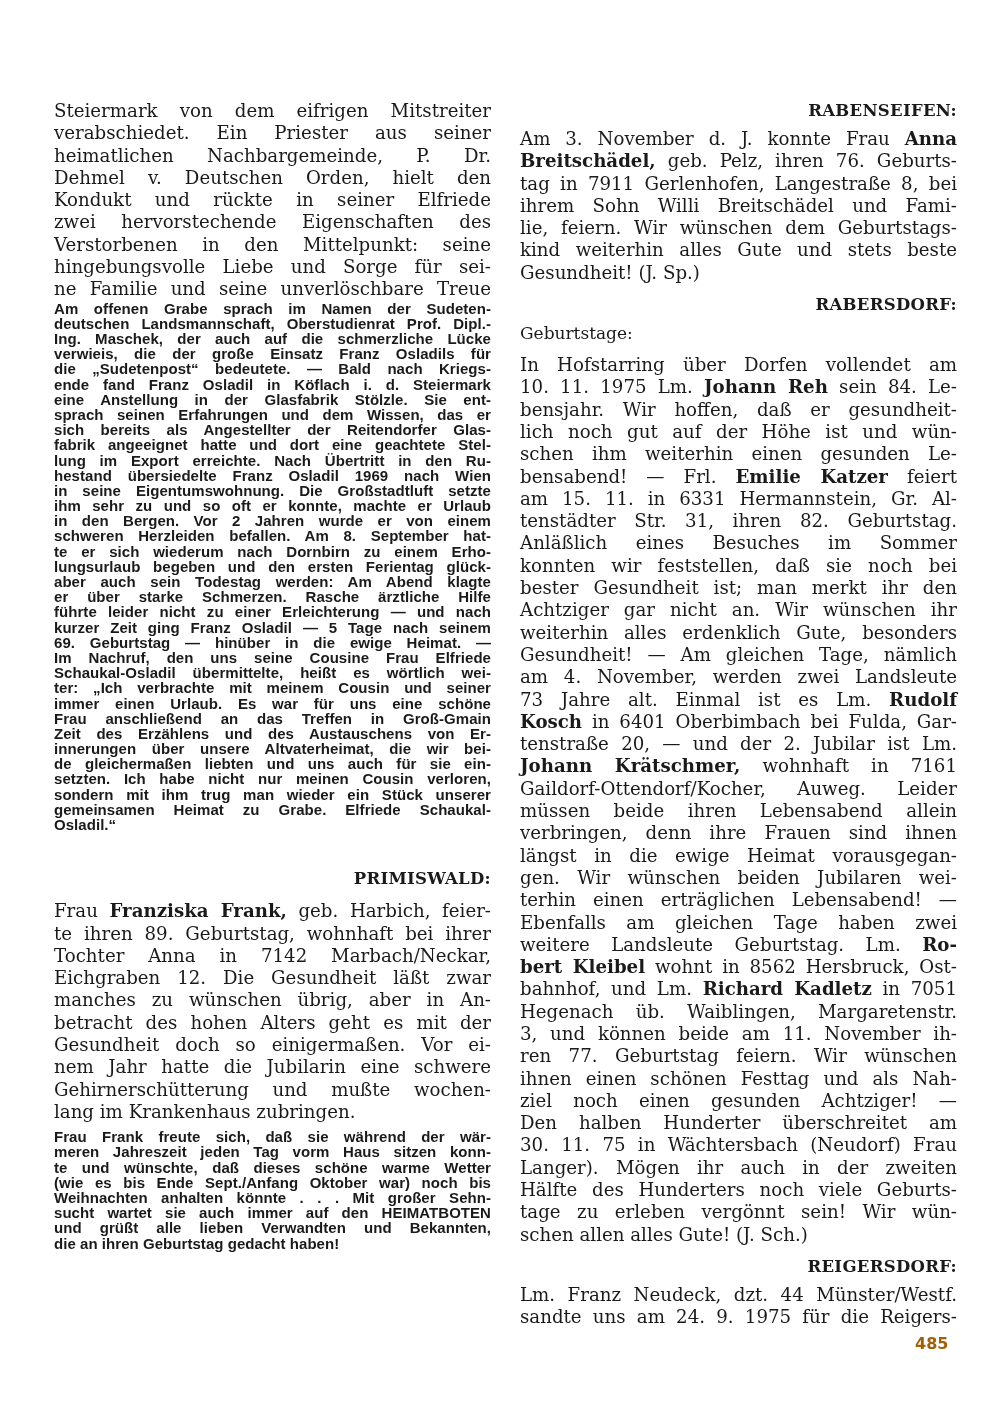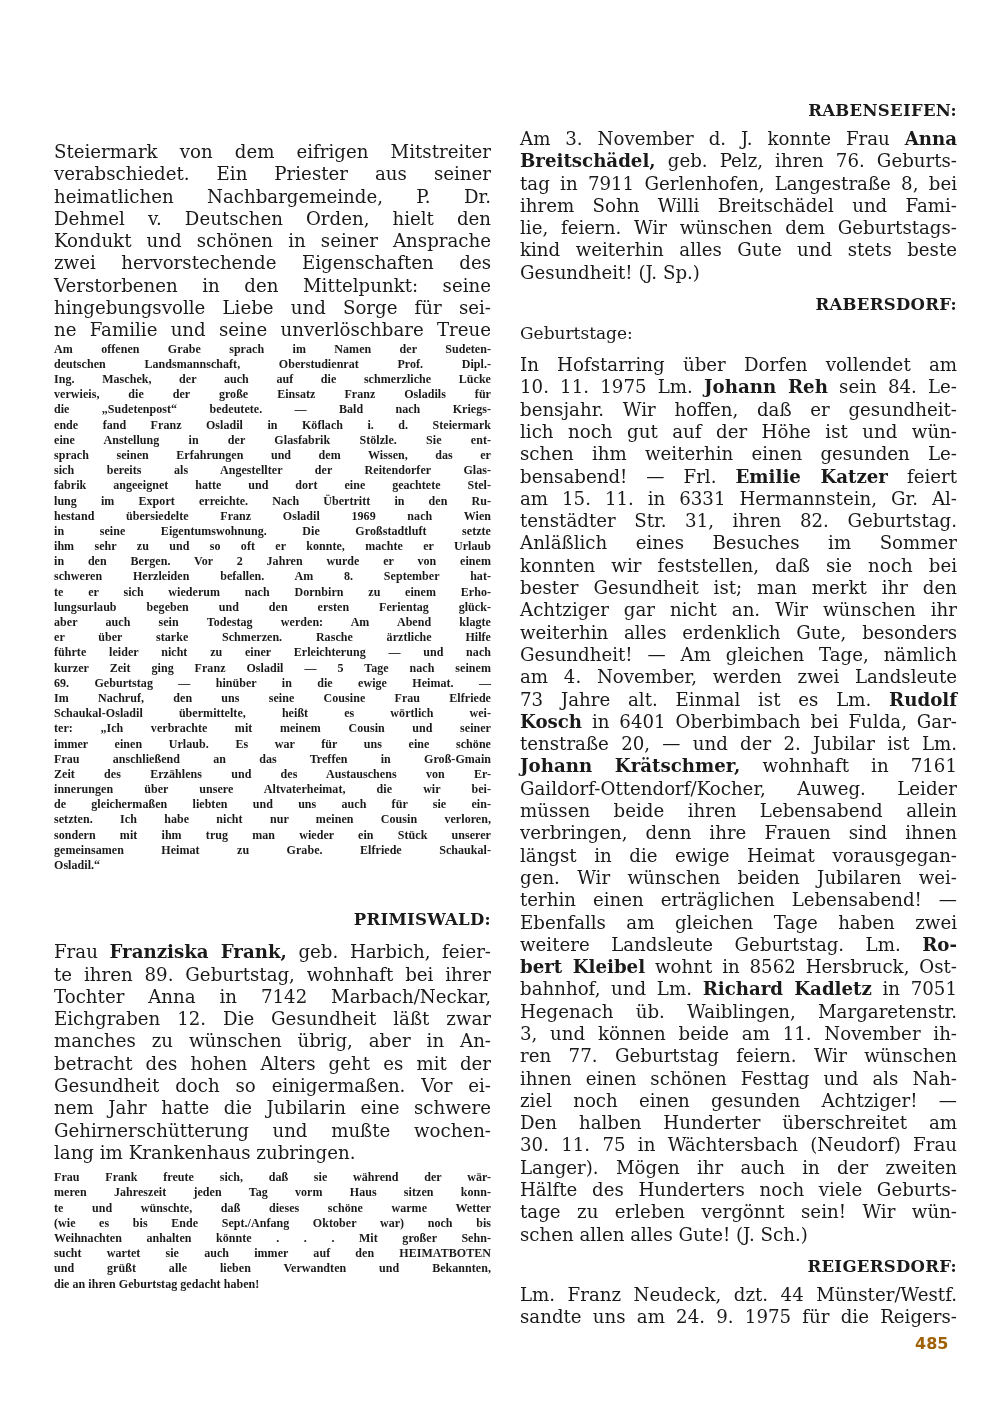--- a/index.html
+++ b/index.html
@@ -9,38 +9,38 @@
       color: #1a1a1a;
       font-family: "DejaVu Serif", "Liberation Serif", serif;
       position: relative;
       overflow: hidden;
     }
     .col {
       position: absolute;
       top: 100px;
       width: 437px;
     }
-    #col-left { left: 54px; margin-top: 41px; }
+    #col-left { left: 54px; }
     #col-right { left: 520px; }
     .line {
       display: block;
       white-space: nowrap;
       text-align: justify;
       text-align-last: justify;
       overflow: visible;
     }
     .line.last { text-align-last: left; }
     .large .line {
       font-size: 18.2px;
       line-height: 22.3px;
       height: 22.3px;
     }
     .small .line {
-      font-family: Liberation Serif, serif;
-      font-size: 12px;
+      font-family: Liberation Sans, sans-serif;
+      font-size: 15px;
       line-height: 15.2px;
       height: 15.2px;
       font-weight: 600;
       letter-spacing: 0.05px;
     }
     .heading {
       font-family: "DejaVu Serif", serif;
       font-weight: bold;
       font-size: 16.5px;
       line-height: 22px;
@@ -71,21 +71,21 @@
 </head>
 <body>
 
 <div id="col-left" class="col">
 
   <div class="large">
     <span class="line">Steiermark von dem eifrigen Mitstreiter</span>
     <span class="line">verabschiedet. Ein Priester aus seiner</span>
     <span class="line">heimatlichen Nachbargemeinde, P. Dr.</span>
     <span class="line">Dehmel v. Deutschen Orden, hielt den</span>
-    <span class="line">Kondukt und schönen in seiner Ansprache</span>
+    <span class="line">Kondukt und rückte in seiner Elfriede</span>
     <span class="line">zwei hervorstechende Eigenschaften des</span>
     <span class="line">Verstorbenen in den Mittelpunkt: seine</span>
     <span class="line">hingebungsvolle Liebe und Sorge für sei-</span>
     <span class="line">ne Familie und seine unverlöschbare Treue</span>
   </div>
 
   <div class="small">
     <span class="line">Am offenen Grabe sprach im Namen der Sudeten-</span>
     <span class="line">deutschen Landsmannschaft, Oberstudienrat Prof. Dipl.-</span>
     <span class="line">Ing. Maschek, der auch auf die schmerzliche Lücke</span>

